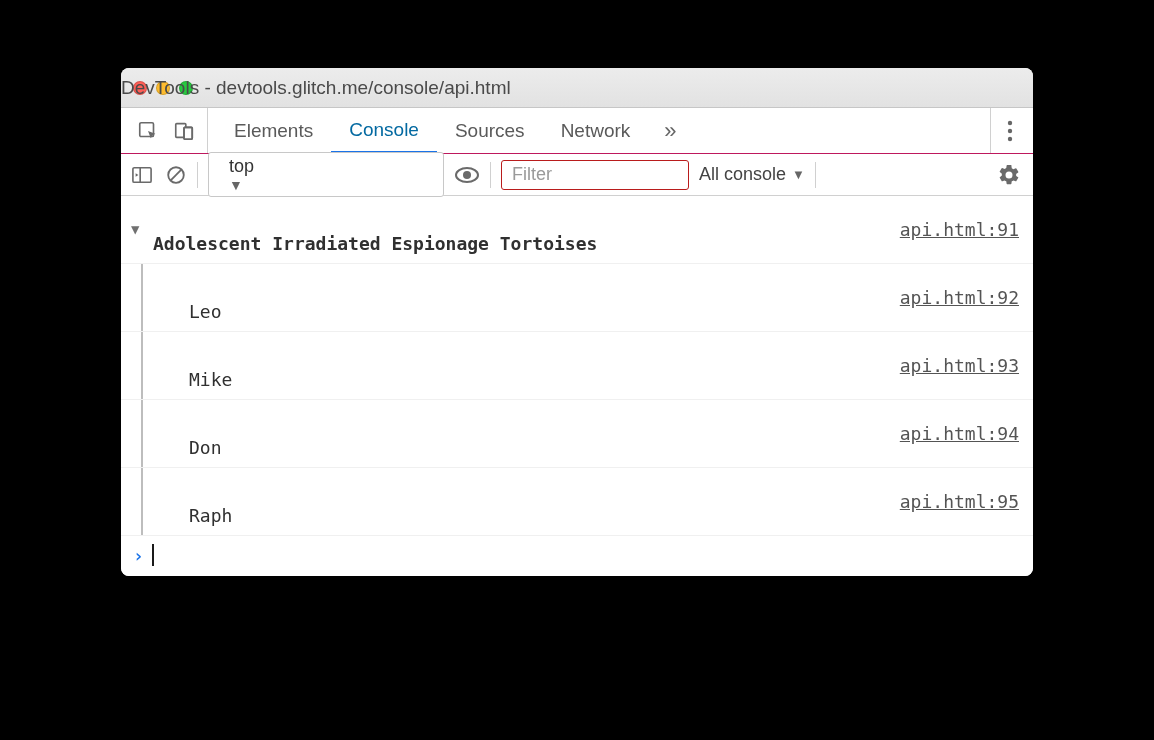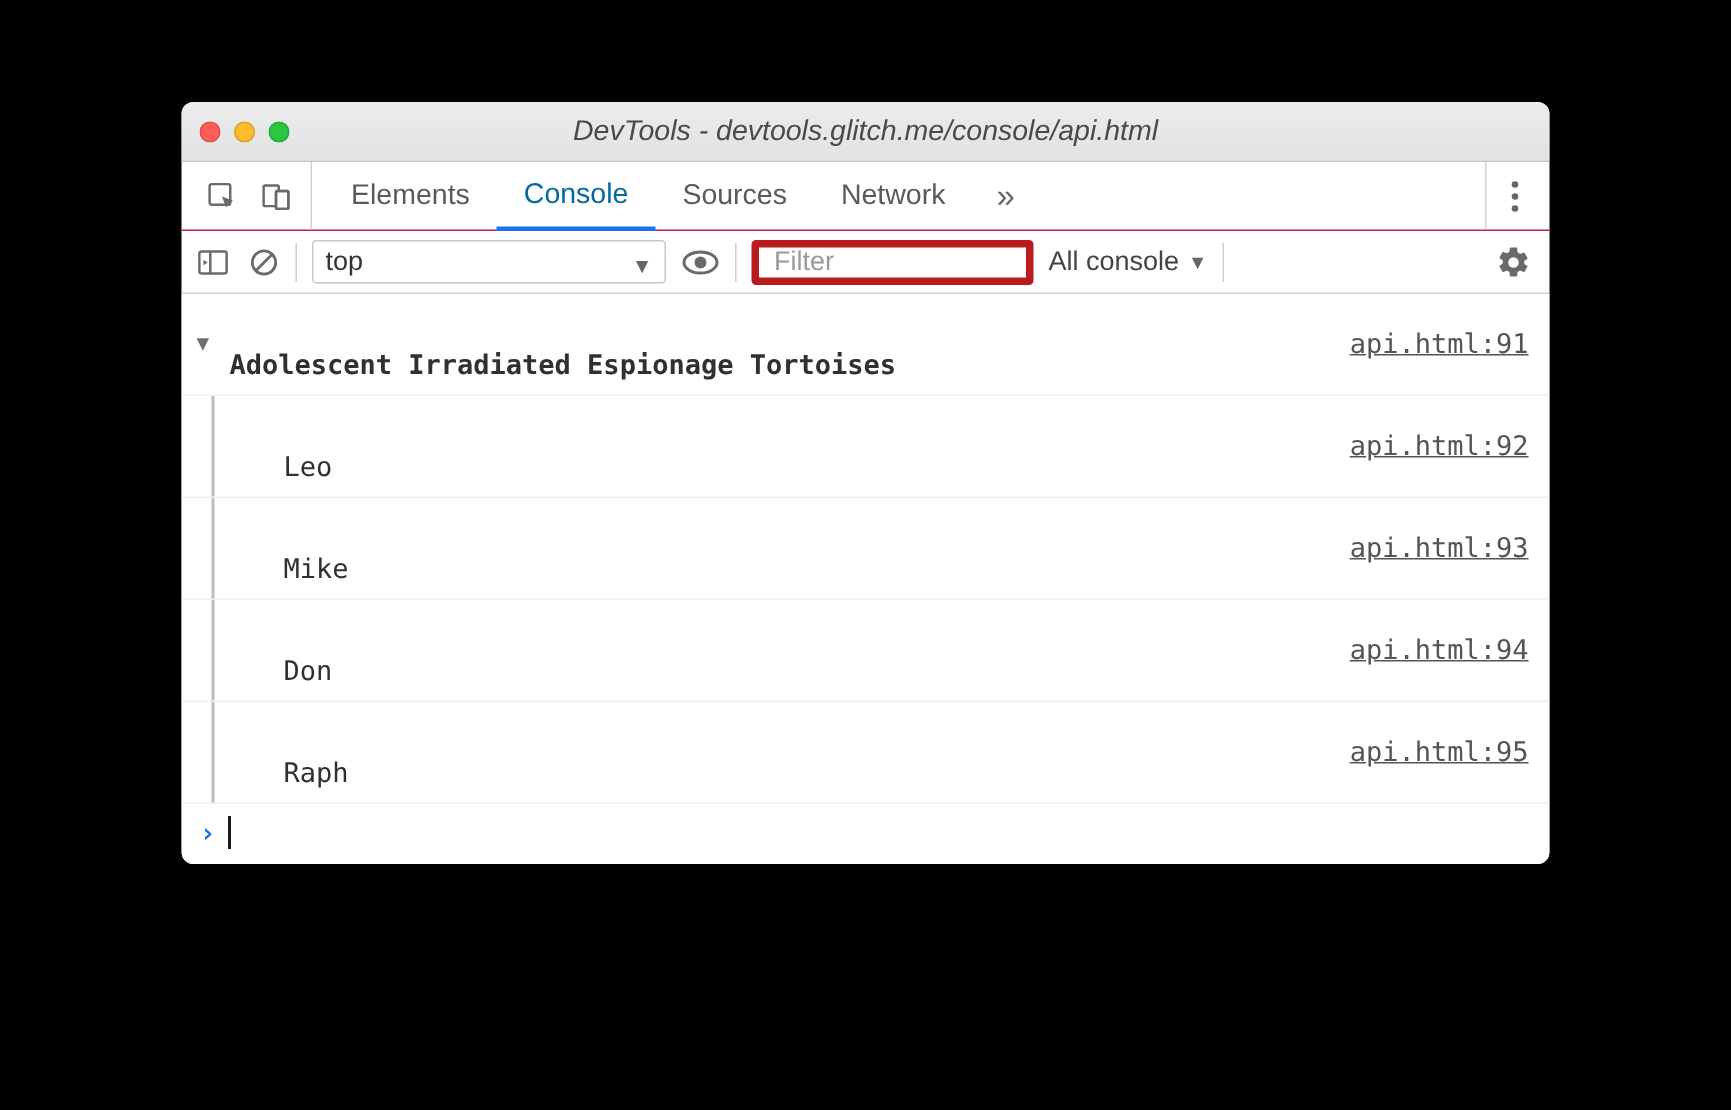--- a/index.html
+++ b/index.html
@@ -28,24 +28,23 @@
       align-items: center;
       padding: 0 12px;
       position: relative;
     }
     .traffic { display: flex; gap: 9px; }
     .tl { width: 14px; height: 14px; border-radius: 50%; border: 0.5px solid rgba(0,0,0,.15);}
     .tl.red { background:#ff5f57;}
     .tl.yellow{background:#febc2e;}
     .tl.green{background:#28c840;}
     .title {
-      position: absolute; left:0; right:0; text-align:center;
+      position: absolute; left:0; right:0; text-align:left;
       color:#4a4a4a; font-size:19px; font-weight:400;
       pointer-events:none;
-      font-style:italic;
     }
     .tabbar {
       height: 46px;
       border-bottom: 1px solid #be185d;
       display:flex; align-items:stretch;
       padding: 0 4px;
     }
     .tabbar .icons-left {
       display:flex; align-items:center; gap:14px; padding:0 12px;
       border-right:1px solid #d0d0d0;
@@ -60,27 +59,27 @@
     .spacer { flex:1;}
     .kebab { display:flex; align-items:center; padding:0 16px; color:#666; border-left:1px solid #d0d0d0;}
     .filterbar {
       height: 42px; border-bottom:1px solid #d0d0d0;
       display:flex; align-items:center; gap:10px; padding: 0 10px;
       color:#5a5a5a; font-size:18px;
     }
     .fb-group { display:flex; align-items:center; gap:12px; }
     .divider { width:1px; height:26px; background:#d0d0d0; }
     .context-sel {
-      display:flex; align-items:flex-end; justify-content:space-between;
-      border:1px solid #c8c8c8; border-radius:3px; padding: 3px 8px;
-      width: 236px; background:#fff; color:#333; font-size:18px;
+      display:flex; align-items:flex-start; justify-content:space-between;
+      border:1px solid #c8c8c8; border-radius:3px; padding: 3px 20px;
+      width: 236px; background:#fff; color:#333; font-size:18px;flex-direction:column;
     }
     .context-sel .caret { color:#666; font-size:14px;}
     .filter-input {
-      border:5px solid #b91c1c; border-radius:3px; height:30px;
+      border:1px solid #b91c1c; border-radius:3px; height:30px;
       padding: 2px 10px; width: 188px; font-size:18px; color:#333;
       background:#fff;
     }
     .filter-input::placeholder{color:#9a9a9a;}
     .levels { display:flex; align-items:center; gap:6px; color:#444;}
     .gear { margin-left:auto; display:flex; align-items:center; padding-right:2px;}
     .console-body {
       background:#fff; min-height:380px; font-family: Menlo, Consolas, monospace;
       font-size:18px; color:#303030;
     }

